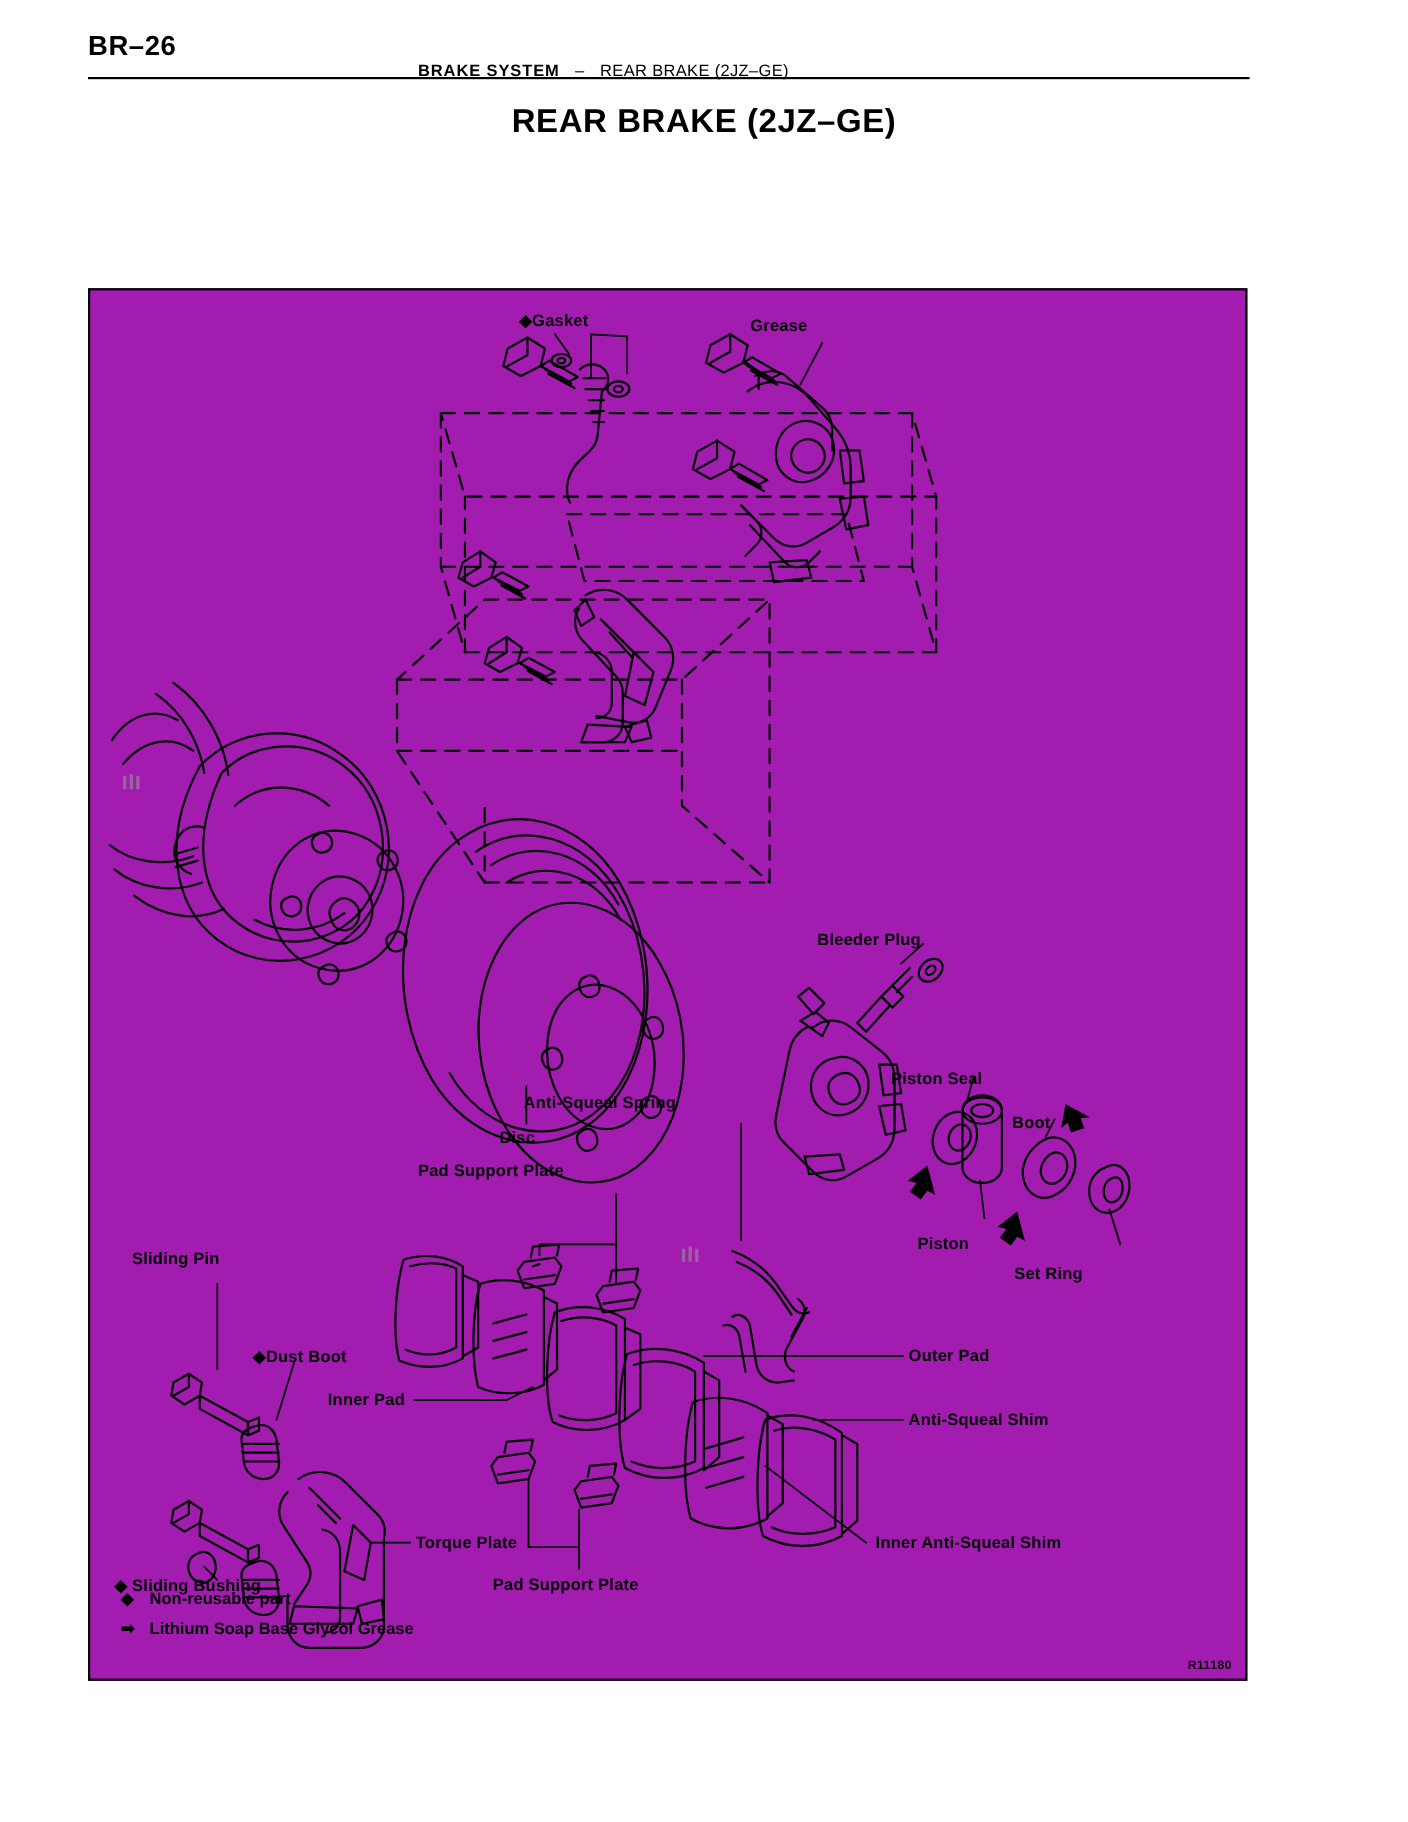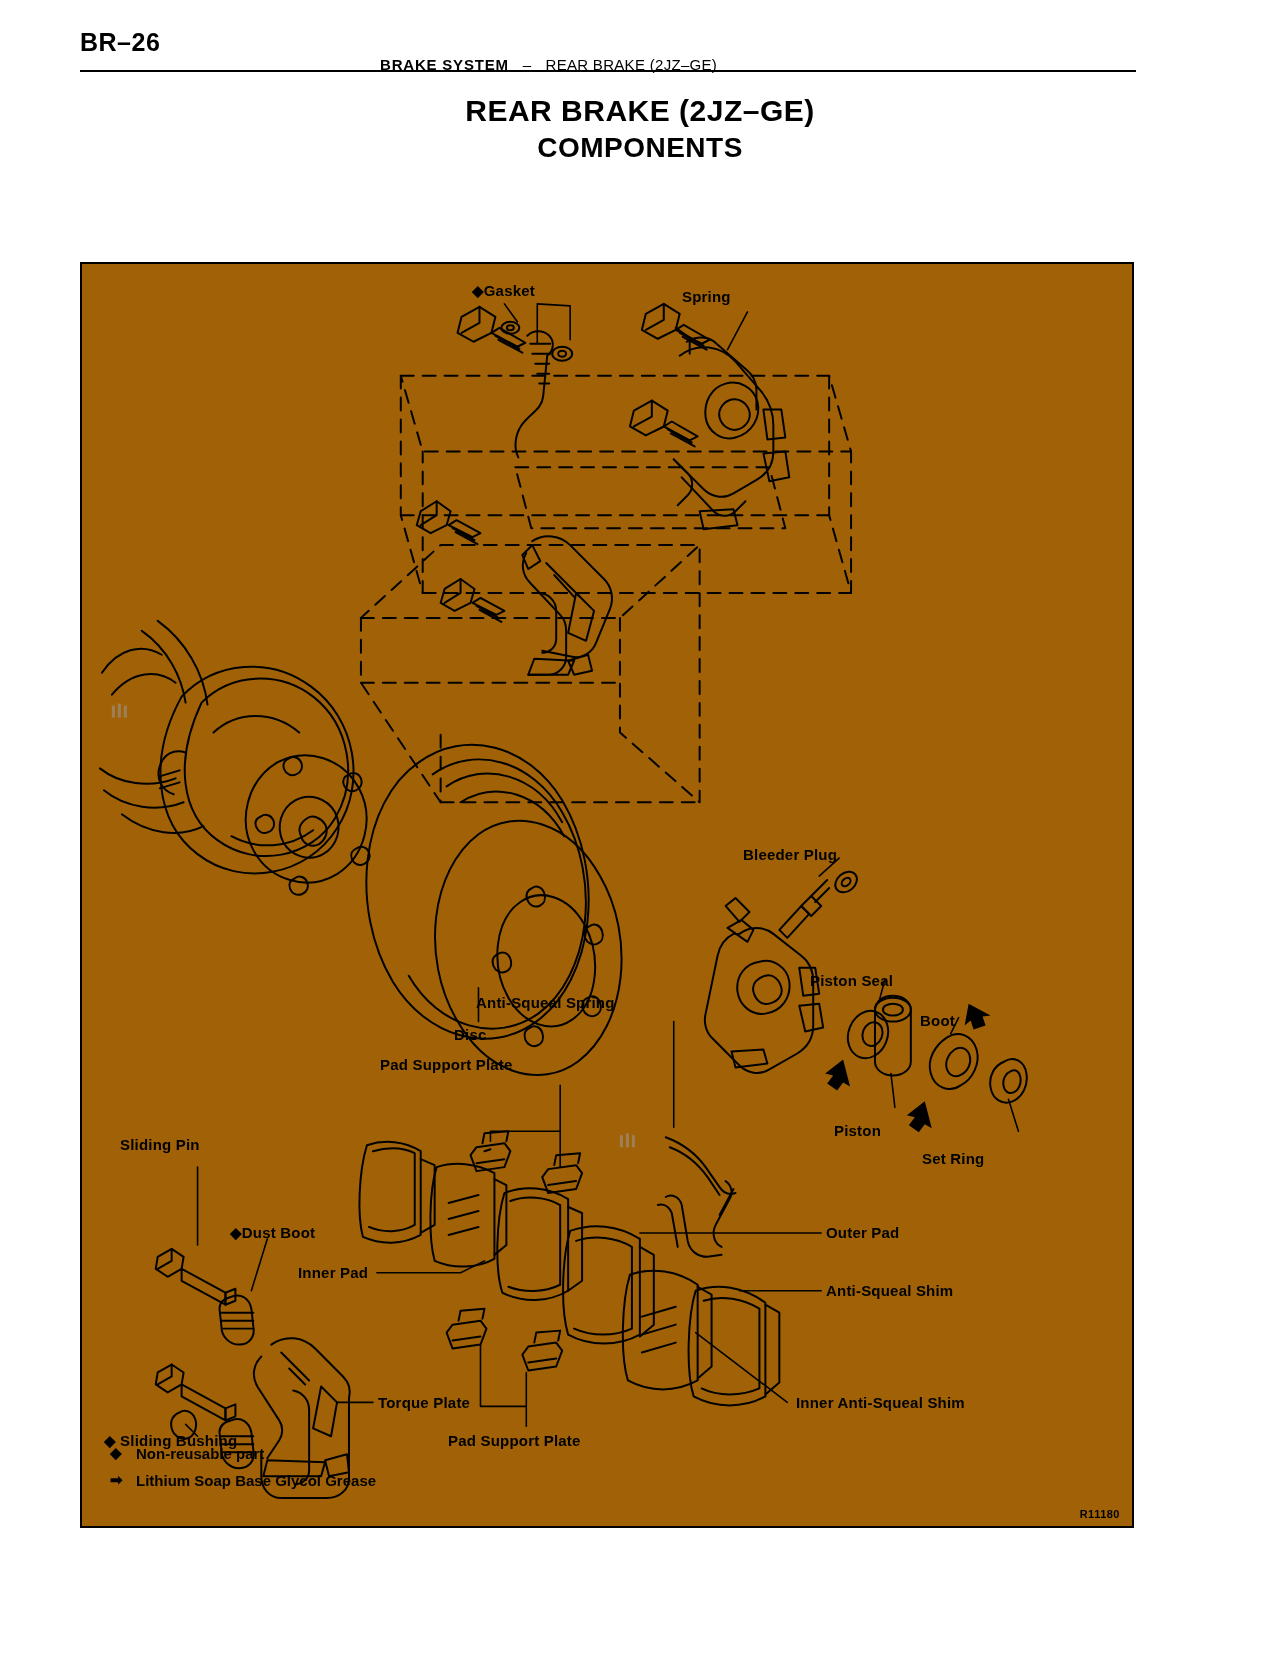--- a/index.html
+++ b/index.html
@@ -82,21 +82,21 @@
 
   
   #figure-frame {
     position: absolute;
     left: 80px;
     top: 262px;
     width: 1054px;
     height: 1266px;
     border: 2px solid #000;
     box-sizing: border-box;
-    background: #a16207;
+    background: #a21caf;
   }
   #figure-canvas {
     position: absolute;
     left: 0; top: 0;
     width: 100%;
     height: 100%;
   }
   #figure-code {
     position: absolute;
     right: 12px;
@@ -143,21 +143,20 @@
 <div id="page-header">
   <div id="page-number">BR–26</div>
   <div id="header-breadcrumb">
     <span class="bc-strong">BRAKE SYSTEM</span><span class="bc-dash">–</span><span class="bc-tail">REAR BRAKE (2JZ–GE)</span>
   </div>
   <div id="header-rule"></div>
 </div>
 
 <div id="title-block">
   <div id="main-title">REAR BRAKE (2JZ–GE)</div>
-  <div id="sub-title">COMPONENTS</div>
 </div>
 
 <div id="figure-frame">
 
   <svg id="figure-canvas" viewBox="0 0 1054 1266" preserveAspectRatio="none">
     <g fill="none" stroke="#000" stroke-width="2" stroke-linecap="round" stroke-linejoin="round">
 
       <g stroke-dasharray="13 9" stroke-width="2">
         <path d="M320 112 L750 112 L772 188 L342 188 Z" transform="translate(0,0)"></path>
         <path d="M320 112 L320 252 L342 330 L342 188"></path>
@@ -451,21 +450,21 @@
       <rect x="30" y="443" width="3" height="12"></rect>
       <rect x="36" y="441" width="3" height="14"></rect>
       <rect x="42" y="443" width="3" height="12"></rect>
       <rect x="540" y="874" width="3" height="12"></rect>
       <rect x="546" y="872" width="3" height="14"></rect>
       <rect x="552" y="874" width="3" height="12"></rect>
     </g>
   </svg>
 
   <div class="lbl" style="left:390px; top:18px;">◆Gasket</div>
-  <div class="lbl" style="left:600px; top:24px;">Spring</div>
+  <div class="lbl" style="left:600px; top:24px;">Grease</div>
   <div class="lbl" style="left:372px; top:762px;">Disc</div>
   <div class="lbl" style="left:648px; top:582px;margin-left:13px;">Bleeder Plug</div>
   <div class="lbl" style="left:728px; top:708px;">Piston Seal</div>
   <div class="lbl" style="left:838px; top:748px;">Boot</div>
   <div class="lbl" style="left:752px; top:858px;">Piston</div>
   <div class="lbl" style="left:840px; top:886px;">Set Ring</div>
   <div class="lbl" style="left:394px; top:730px;">Anti-Squeal Spring</div>
   <div class="lbl" style="left:298px; top:792px;">Pad Support Plate</div>
   <div class="lbl" style="left:38px;  top:872px;">Sliding Pin</div>
   <div class="lbl" style="left:148px; top:960px;text-align:center;">◆Dust Boot</div>

